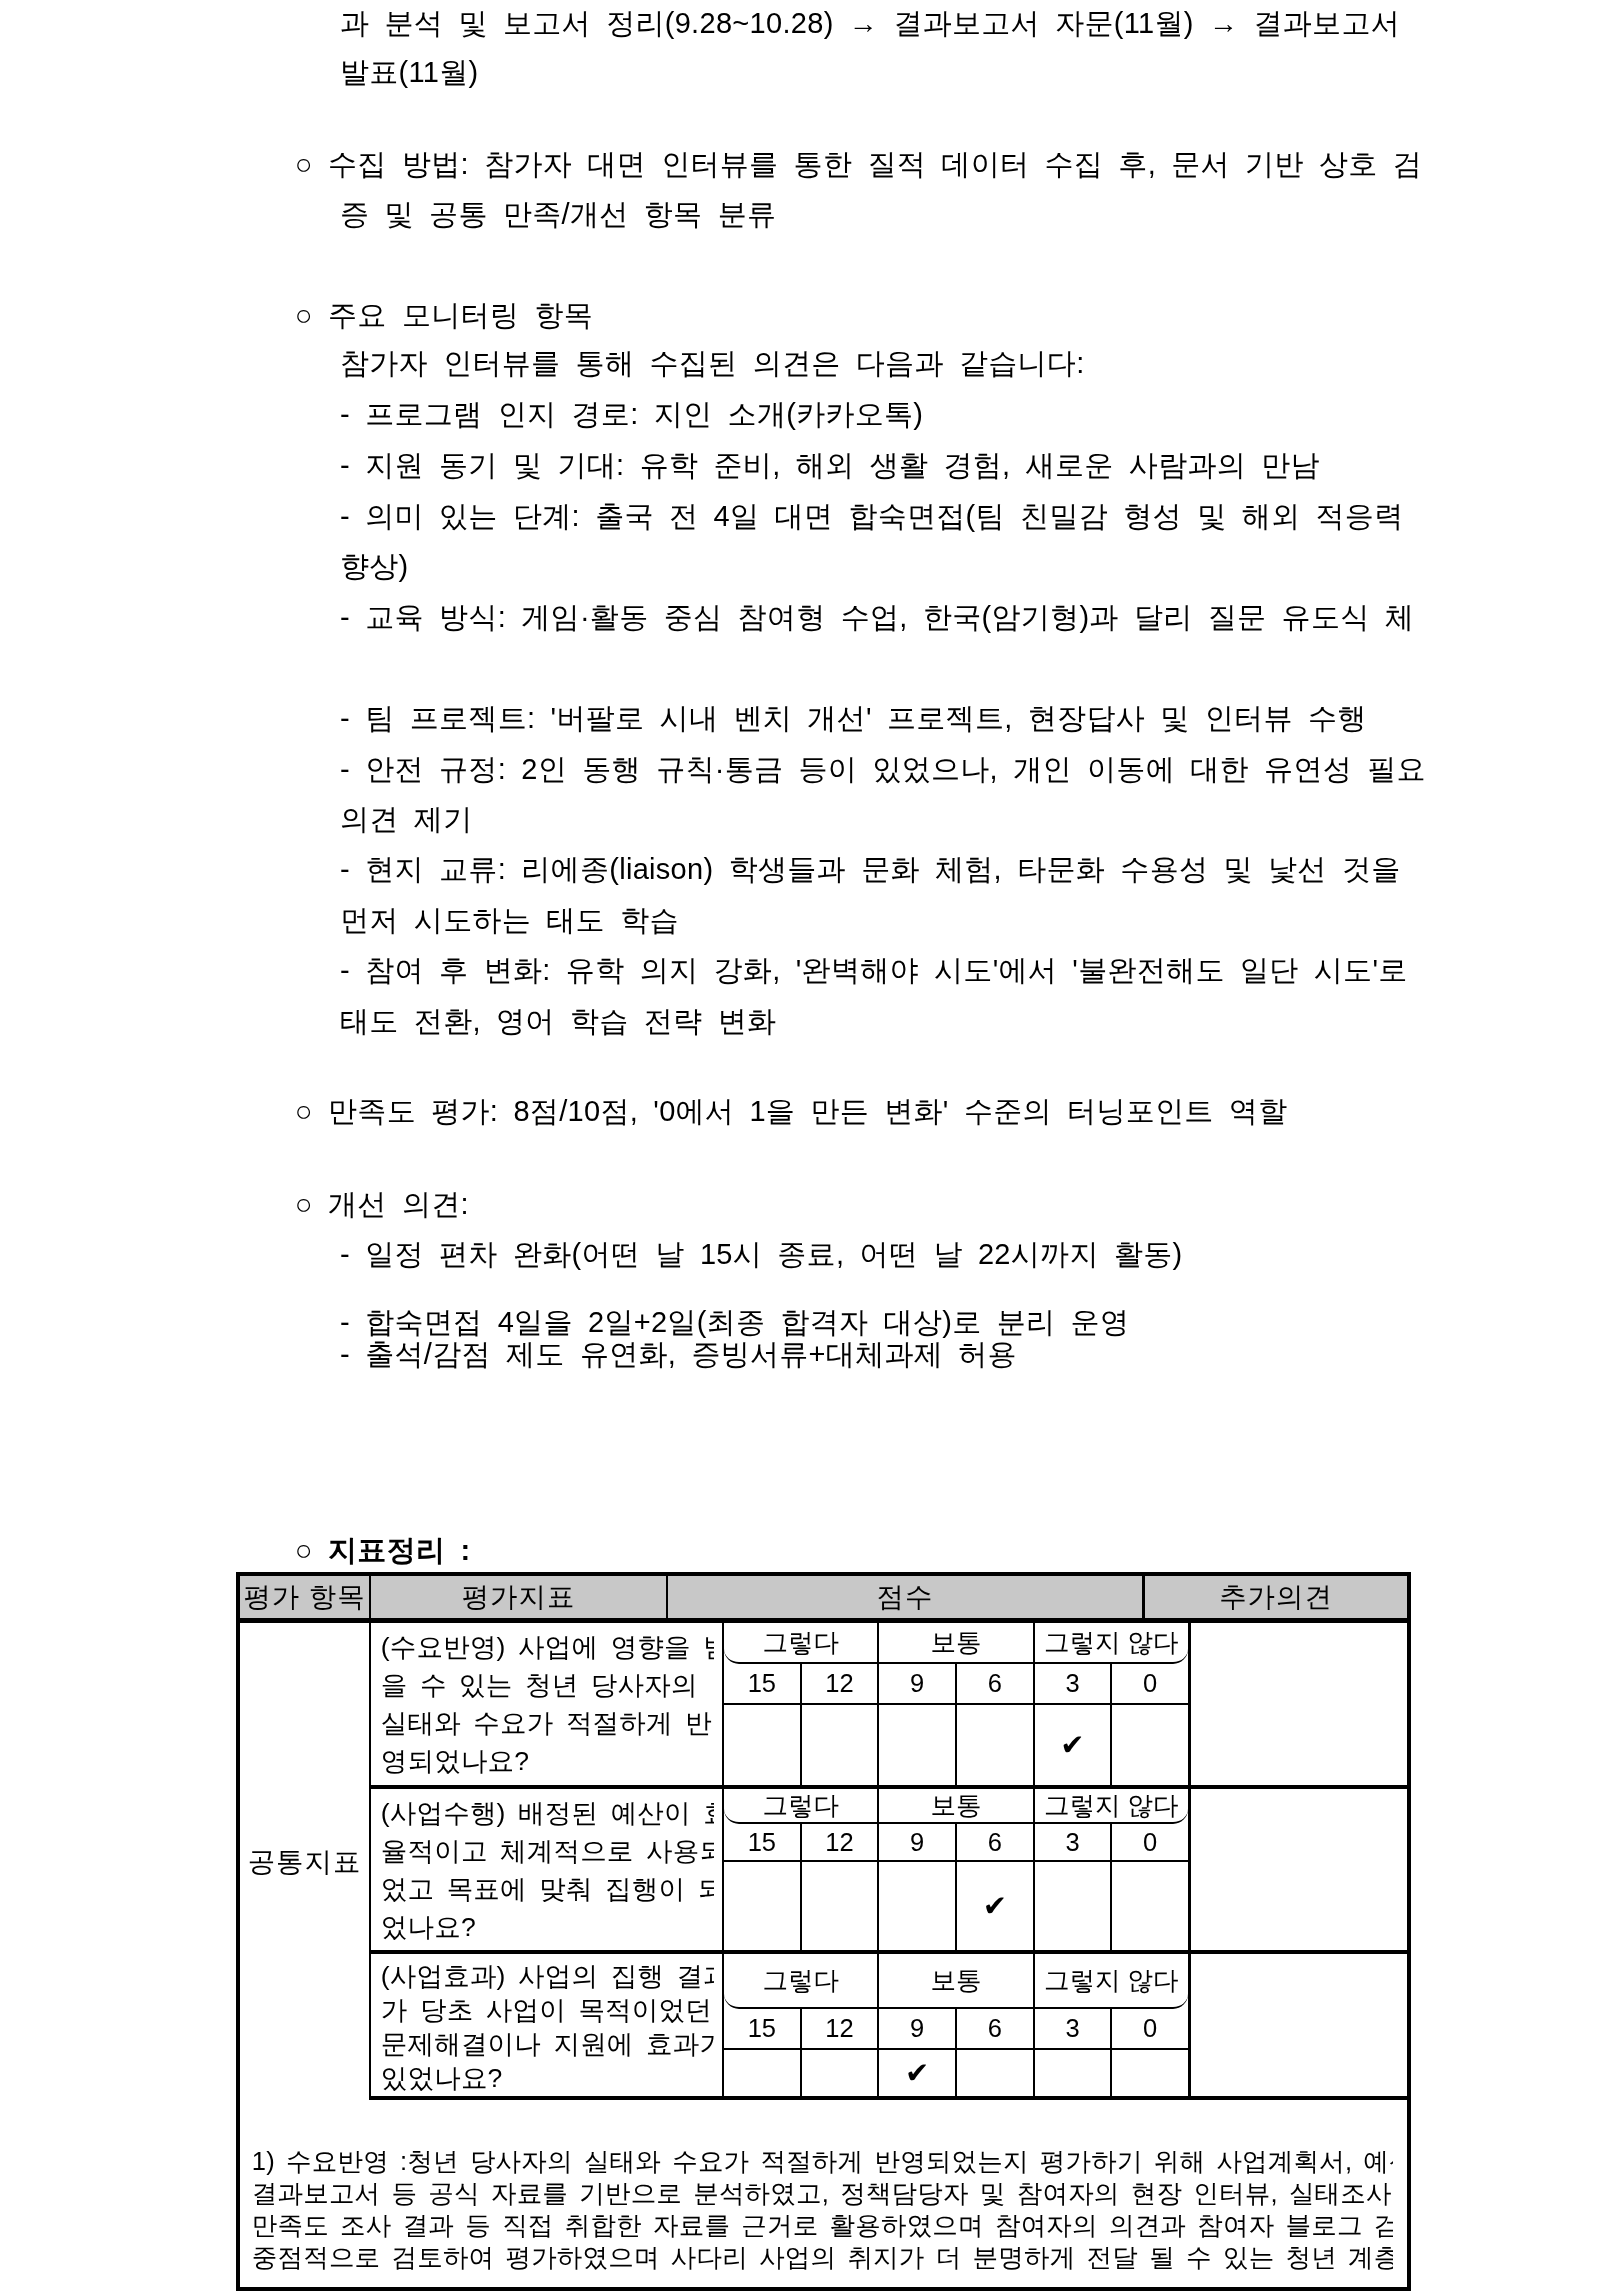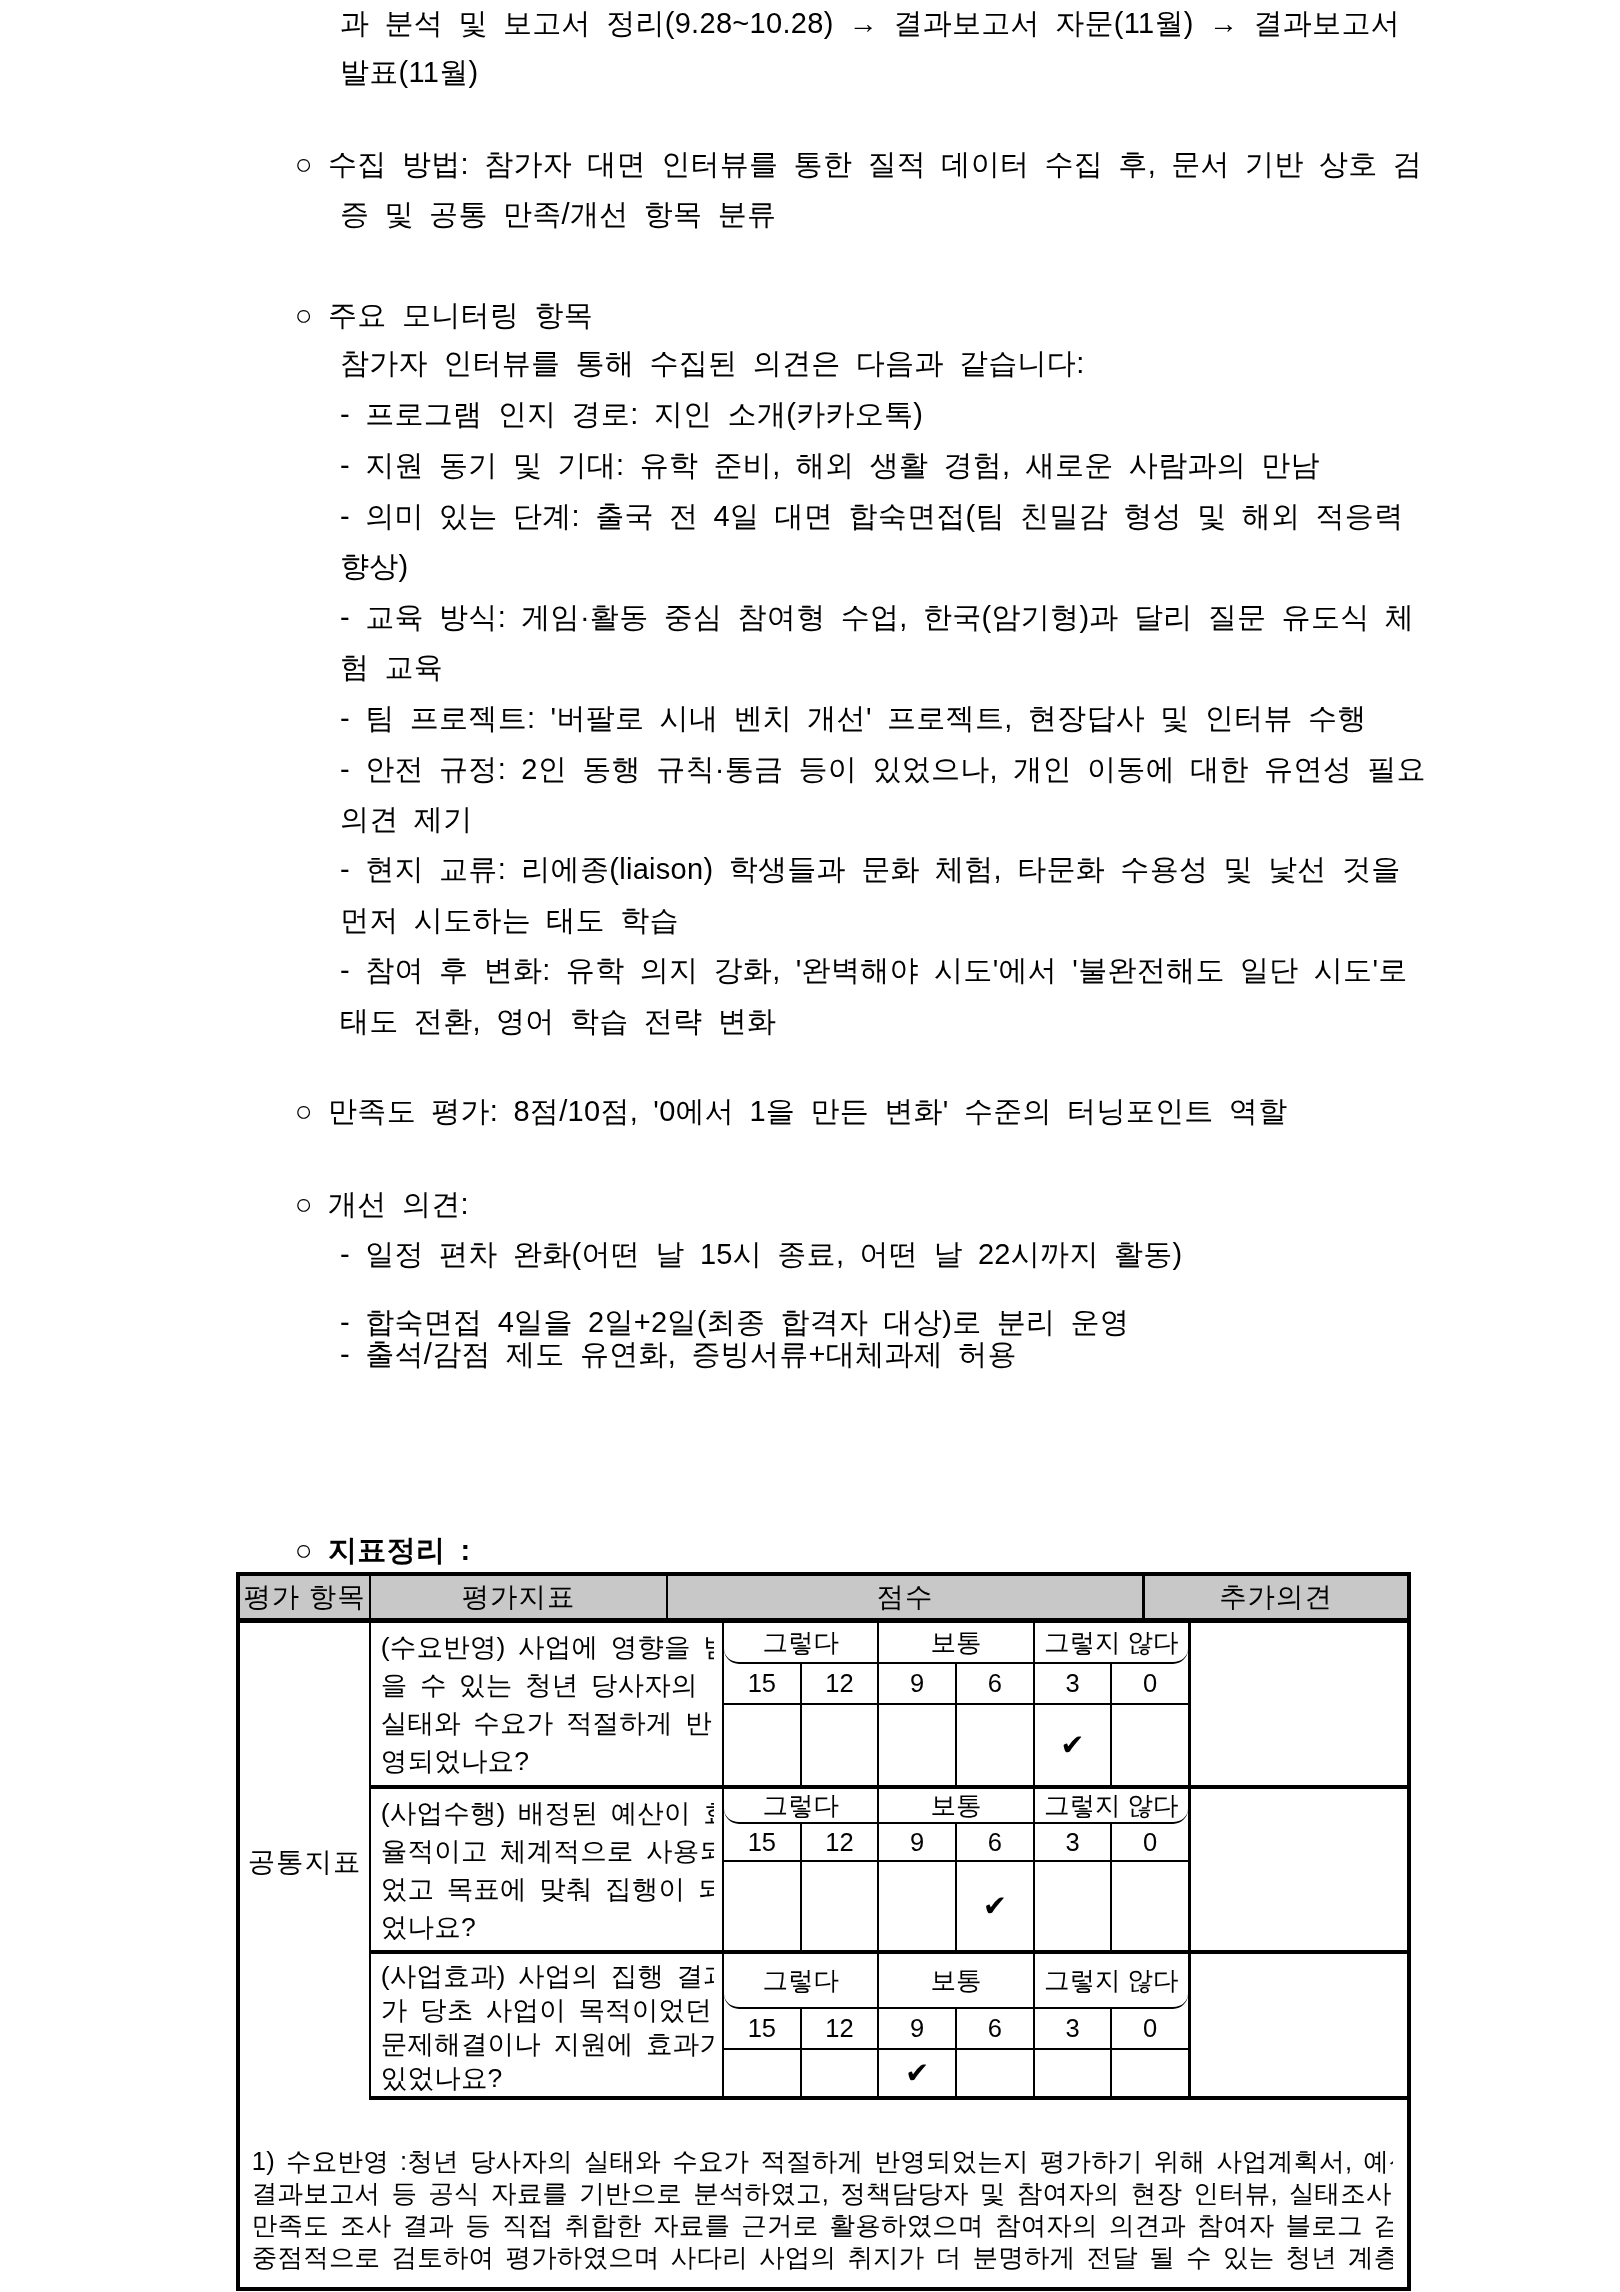--- a/index.html
+++ b/index.html
@@ -84,21 +84,20 @@
   <div class="ln bl" style="top:145px">○ 수집 방법: 참가자 대면 인터뷰를 통한 질적 데이터 수집 후, 문서 기반 상호 검</div>
   <div class="ln" style="top:195px">증 및 공통 만족/개선 항목 분류</div>
 
   <div class="ln bl" style="top:296px">○ 주요 모니터링 항목</div>
   <div class="ln" style="top:395px">- 프로그램 인지 경로: 지인 소개(카카오톡)</div>
   <div class="ln" style="top:344px">참가자 인터뷰를 통해 수집된 의견은 다음과 같습니다:</div>
   <div class="ln" style="top:446px">- 지원 동기 및 기대: 유학 준비, 해외 생활 경험, 새로운 사람과의 만남</div>
   <div class="ln" style="top:497px">- 의미 있는 단계: 출국 전 4일 대면 합숙면접(팀 친밀감 형성 및 해외 적응력</div>
   <div class="ln" style="top:547px">향상)</div>
   <div class="ln" style="top:598px">- 교육 방식: 게임·활동 중심 참여형 수업, 한국(암기형)과 달리 질문 유도식 체</div>
-  <div class="ln" style="top:648px">험 교육</div>
   <div class="ln" style="top:699px">- 팀 프로젝트: '버팔로 시내 벤치 개선' 프로젝트, 현장답사 및 인터뷰 수행</div>
   <div class="ln" style="top:750px">- 안전 규정: 2인 동행 규칙·통금 등이 있었으나, 개인 이동에 대한 유연성 필요</div>
   <div class="ln" style="top:800px">의견 제기</div>
   <div class="ln" style="top:850px">- 현지 교류: 리에종(liaison) 학생들과 문화 체험, 타문화 수용성 및 낯선 것을</div>
   <div class="ln" style="top:901px">먼저 시도하는 태도 학습</div>
   <div class="ln" style="top:951px">- 참여 후 변화: 유학 의지 강화, '완벽해야 시도'에서 '불완전해도 일단 시도'로</div>
   <div class="ln" style="top:1002px">태도 전환, 영어 학습 전략 변화</div>
 
   <div class="ln bl" style="top:1092px">○ 만족도 평가: 8점/10점, '0에서 1을 만든 변화' 수준의 터닝포인트 역할</div>
 

